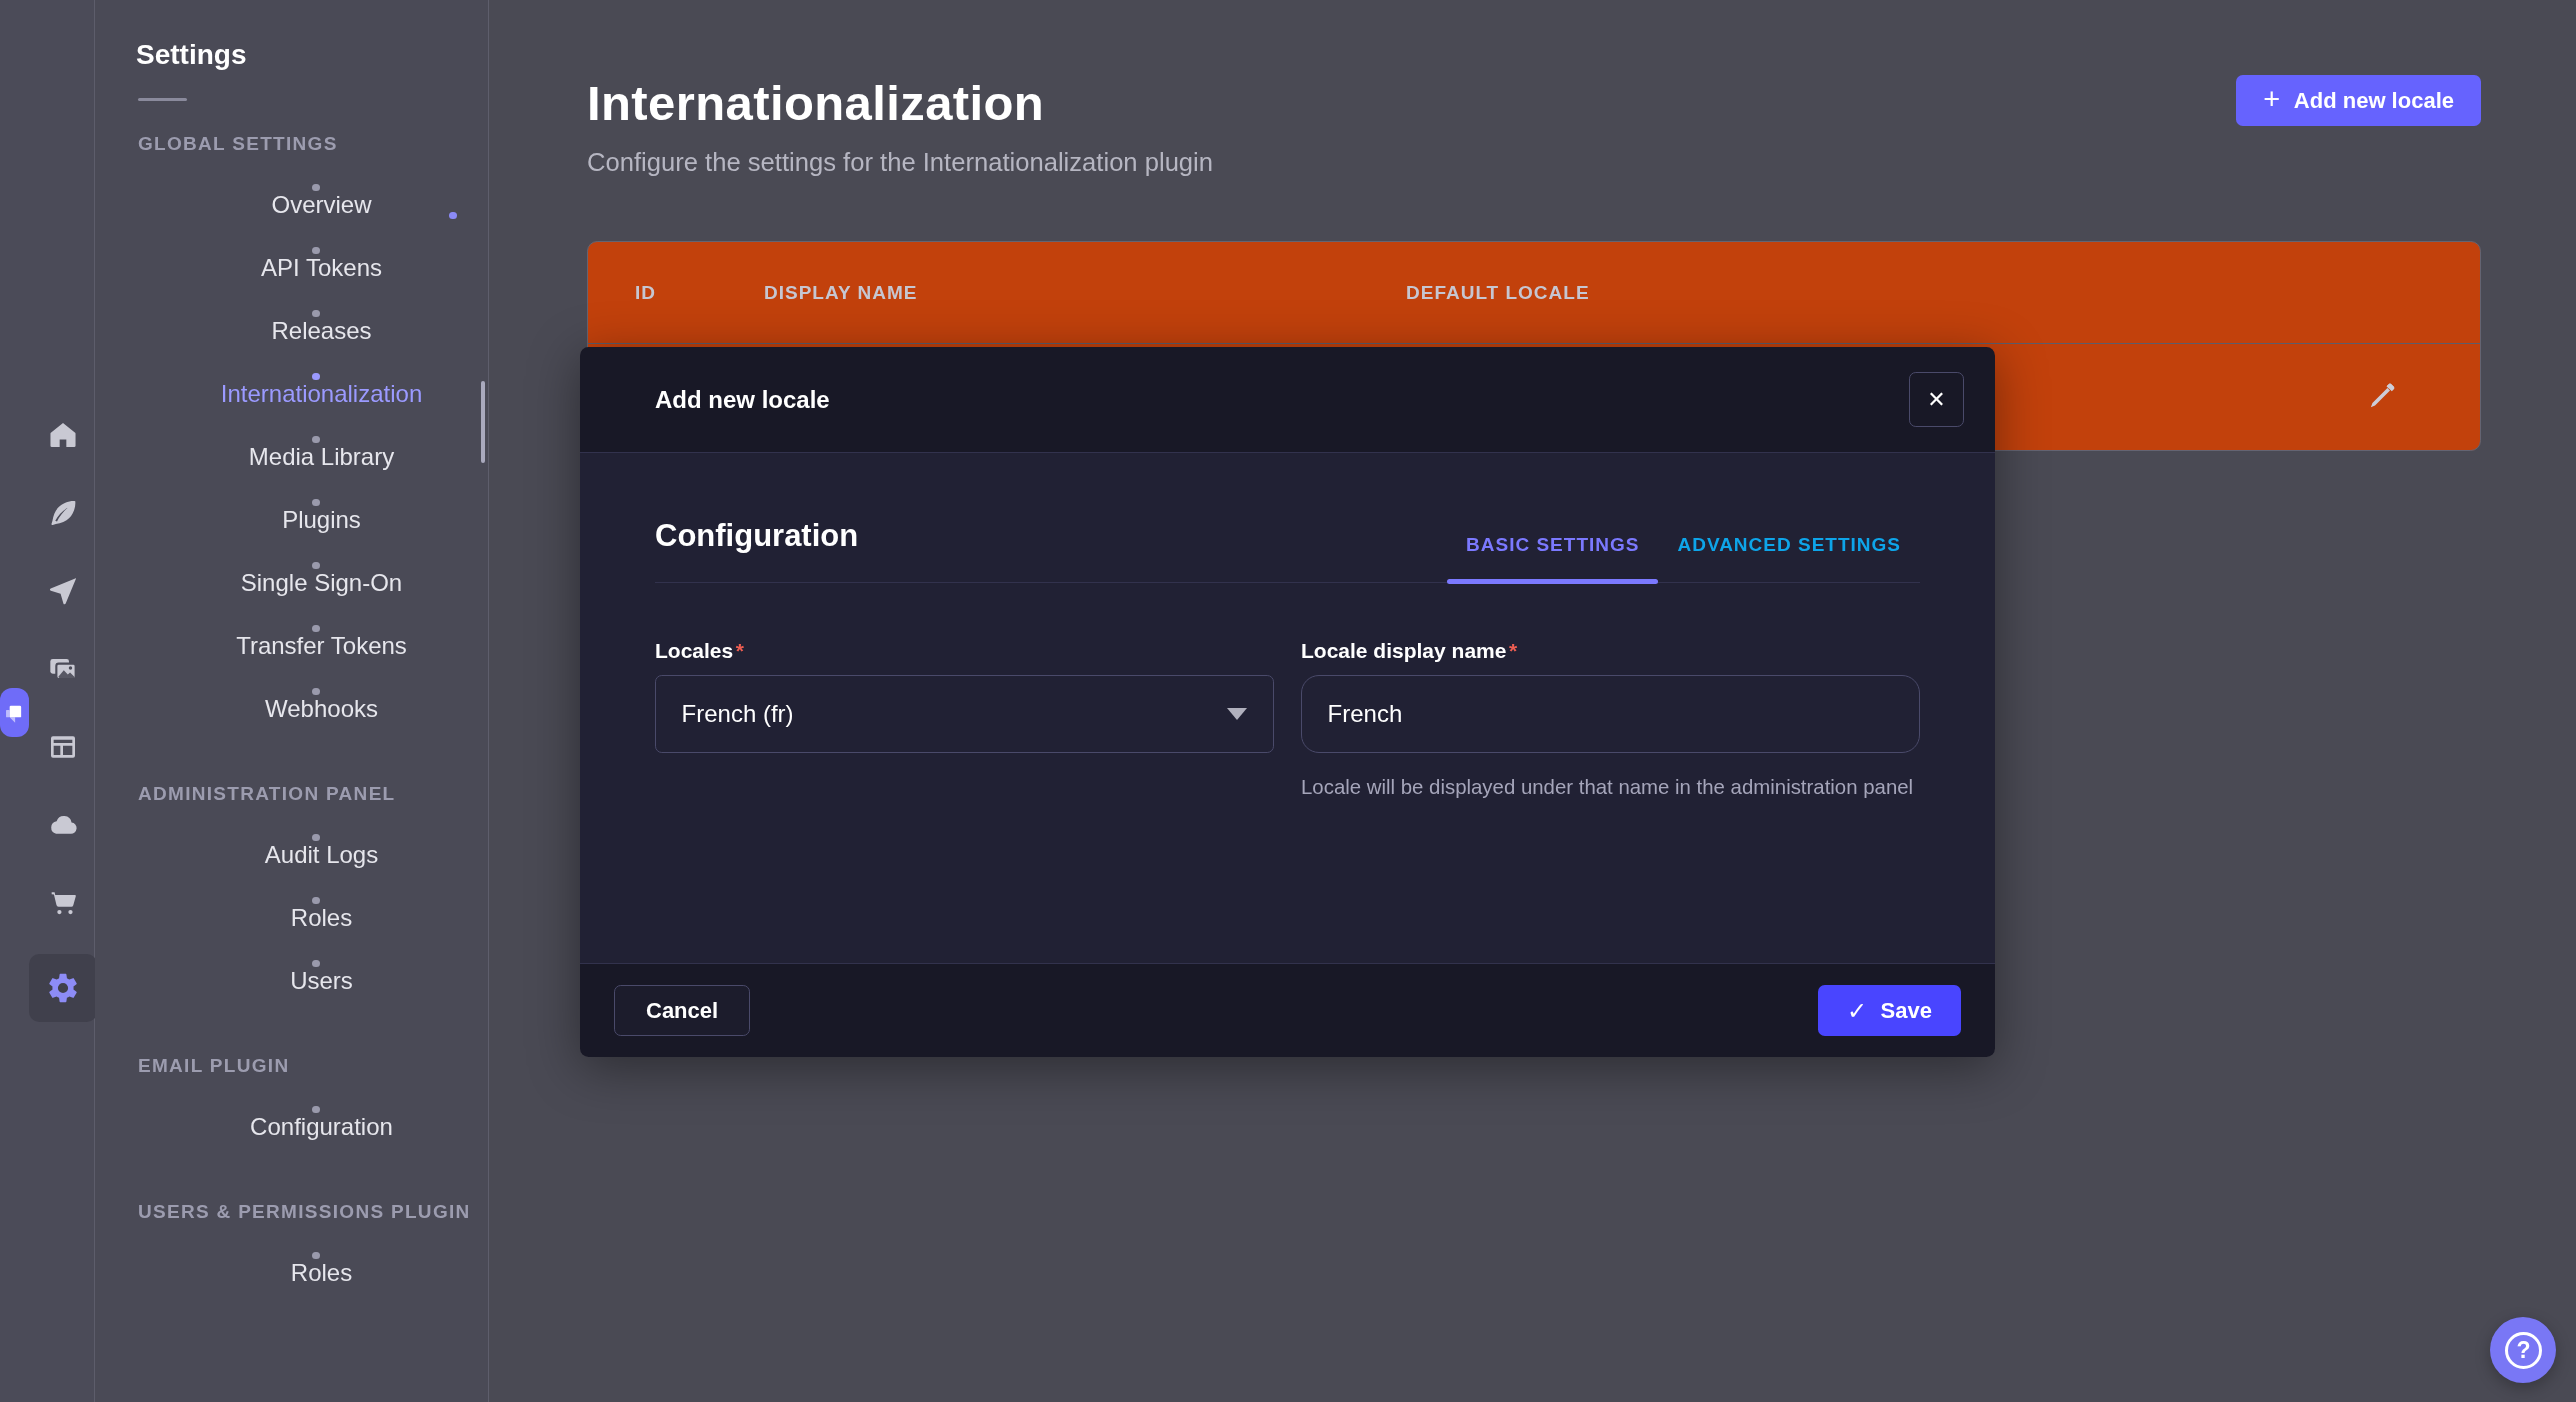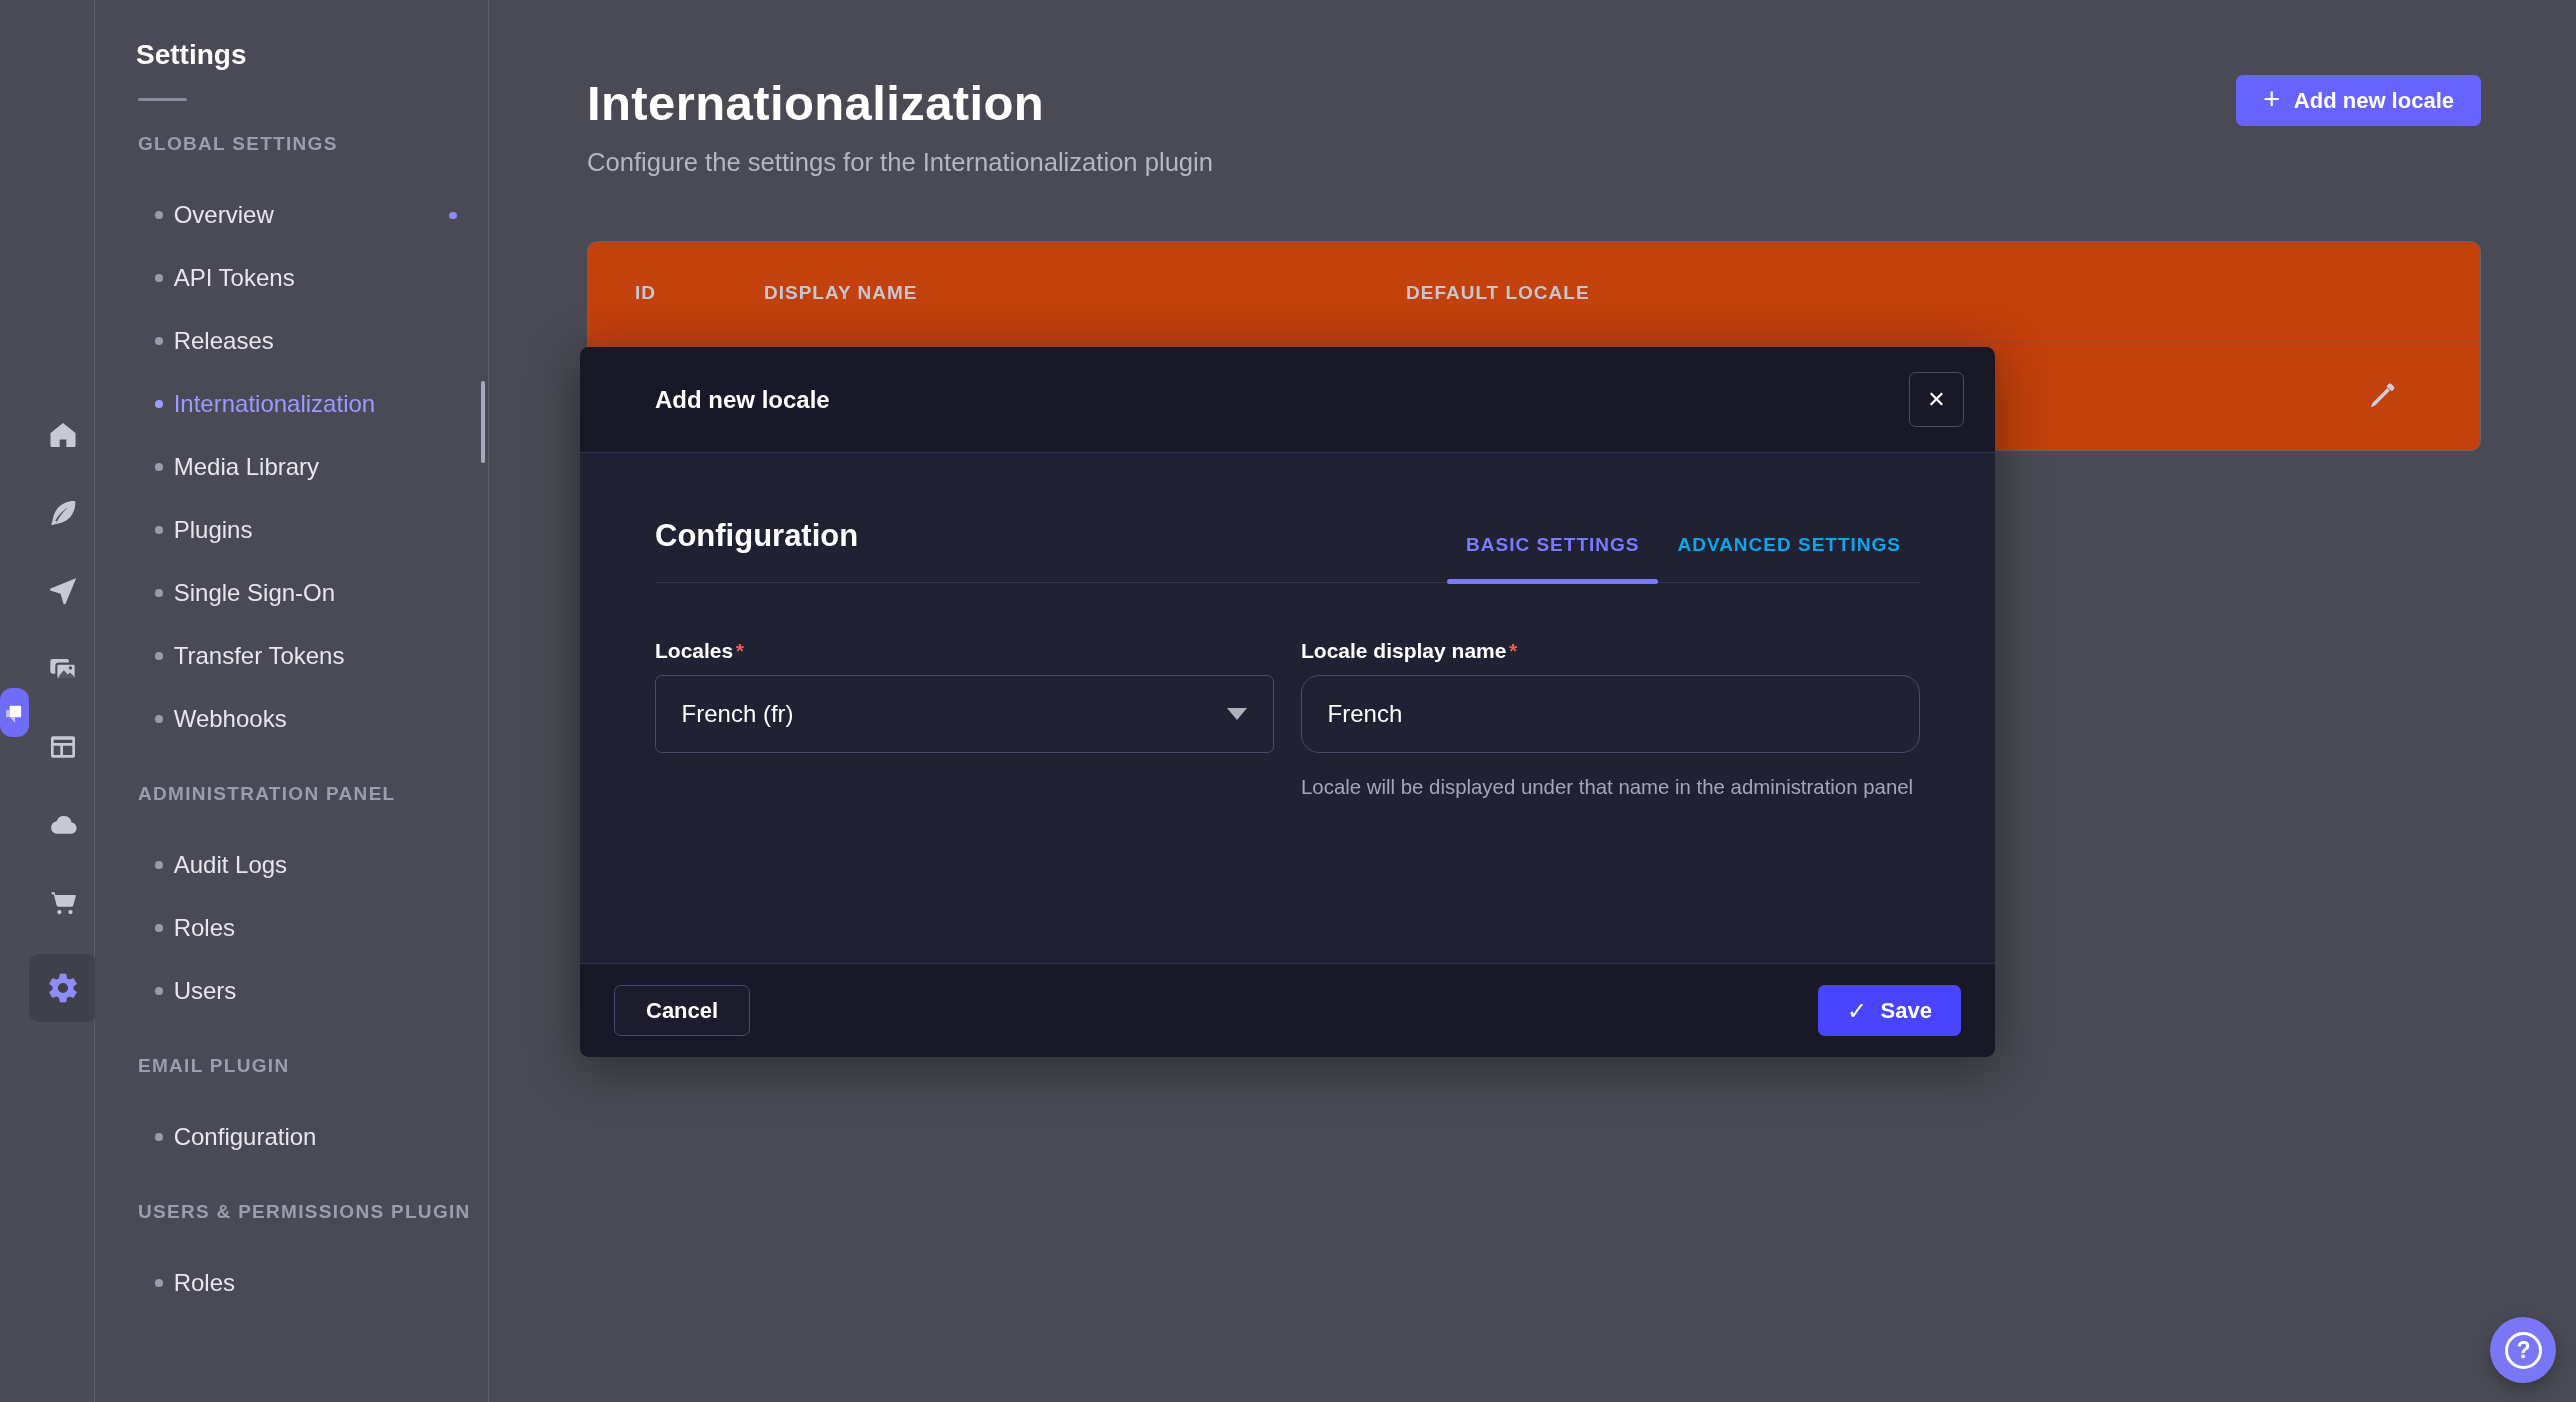--- a/index.html
+++ b/index.html
@@ -39,21 +39,21 @@
   .subnav {
     position:absolute; left:95px; top:0; bottom:0; width:394px;
     background:#4a4a56; border-right:0.9px solid #5e5e6c; overflow:hidden;
   }
   .subnav-title { padding:39px 0 0 41px; font-size:28px; font-weight:700; color:#ffffff; }
   .title-divider { width:49px; height:2.6px; border-radius:1.7px; background:#8a8a9c; margin:27px 0 0 43px; }
   .section-label {
     margin:32px 0 29px 43px; font-size:19px; font-weight:700;
     letter-spacing:1.3px; color:#9c9caf;
   }
-  .nav-item { height:63px; display:flex; align-items:center; padding-left:60px; position:relative; cursor:pointer; }
+  .nav-item { height:63px; display:flex; align-items:center; padding-left:60px; position:relative; cursor:pointer;flex-direction:column; }
   .bullet { width:7.7px; height:7.7px; border-radius:50%; background:#9a9aac; margin-right:11px; flex:0 0 auto; }
   .nav-label { font-size:24px; color:#e6e6ec; }
   .nav-item.active .nav-label { color:#9b9aff; }
   .nav-item.active .bullet { background:#9b9aff; }
   .notif-dot { position:absolute; right:31px; top:50%; margin-top:-3.4px; width:7.7px; height:7.7px; border-radius:50%; background:#8b8af7; }
   .scroll-thumb { position:absolute; right:2.6px; top:381px; width:4.3px; height:82px; border-radius:2.6px; background:#a9a9bd; }
 
   
   .content { position:absolute; left:491px; top:0; right:0; bottom:0; background:#4a4a54; }
   .page-header { display:flex; justify-content:space-between; align-items:flex-start; padding:75px 95px 0 96px; }

